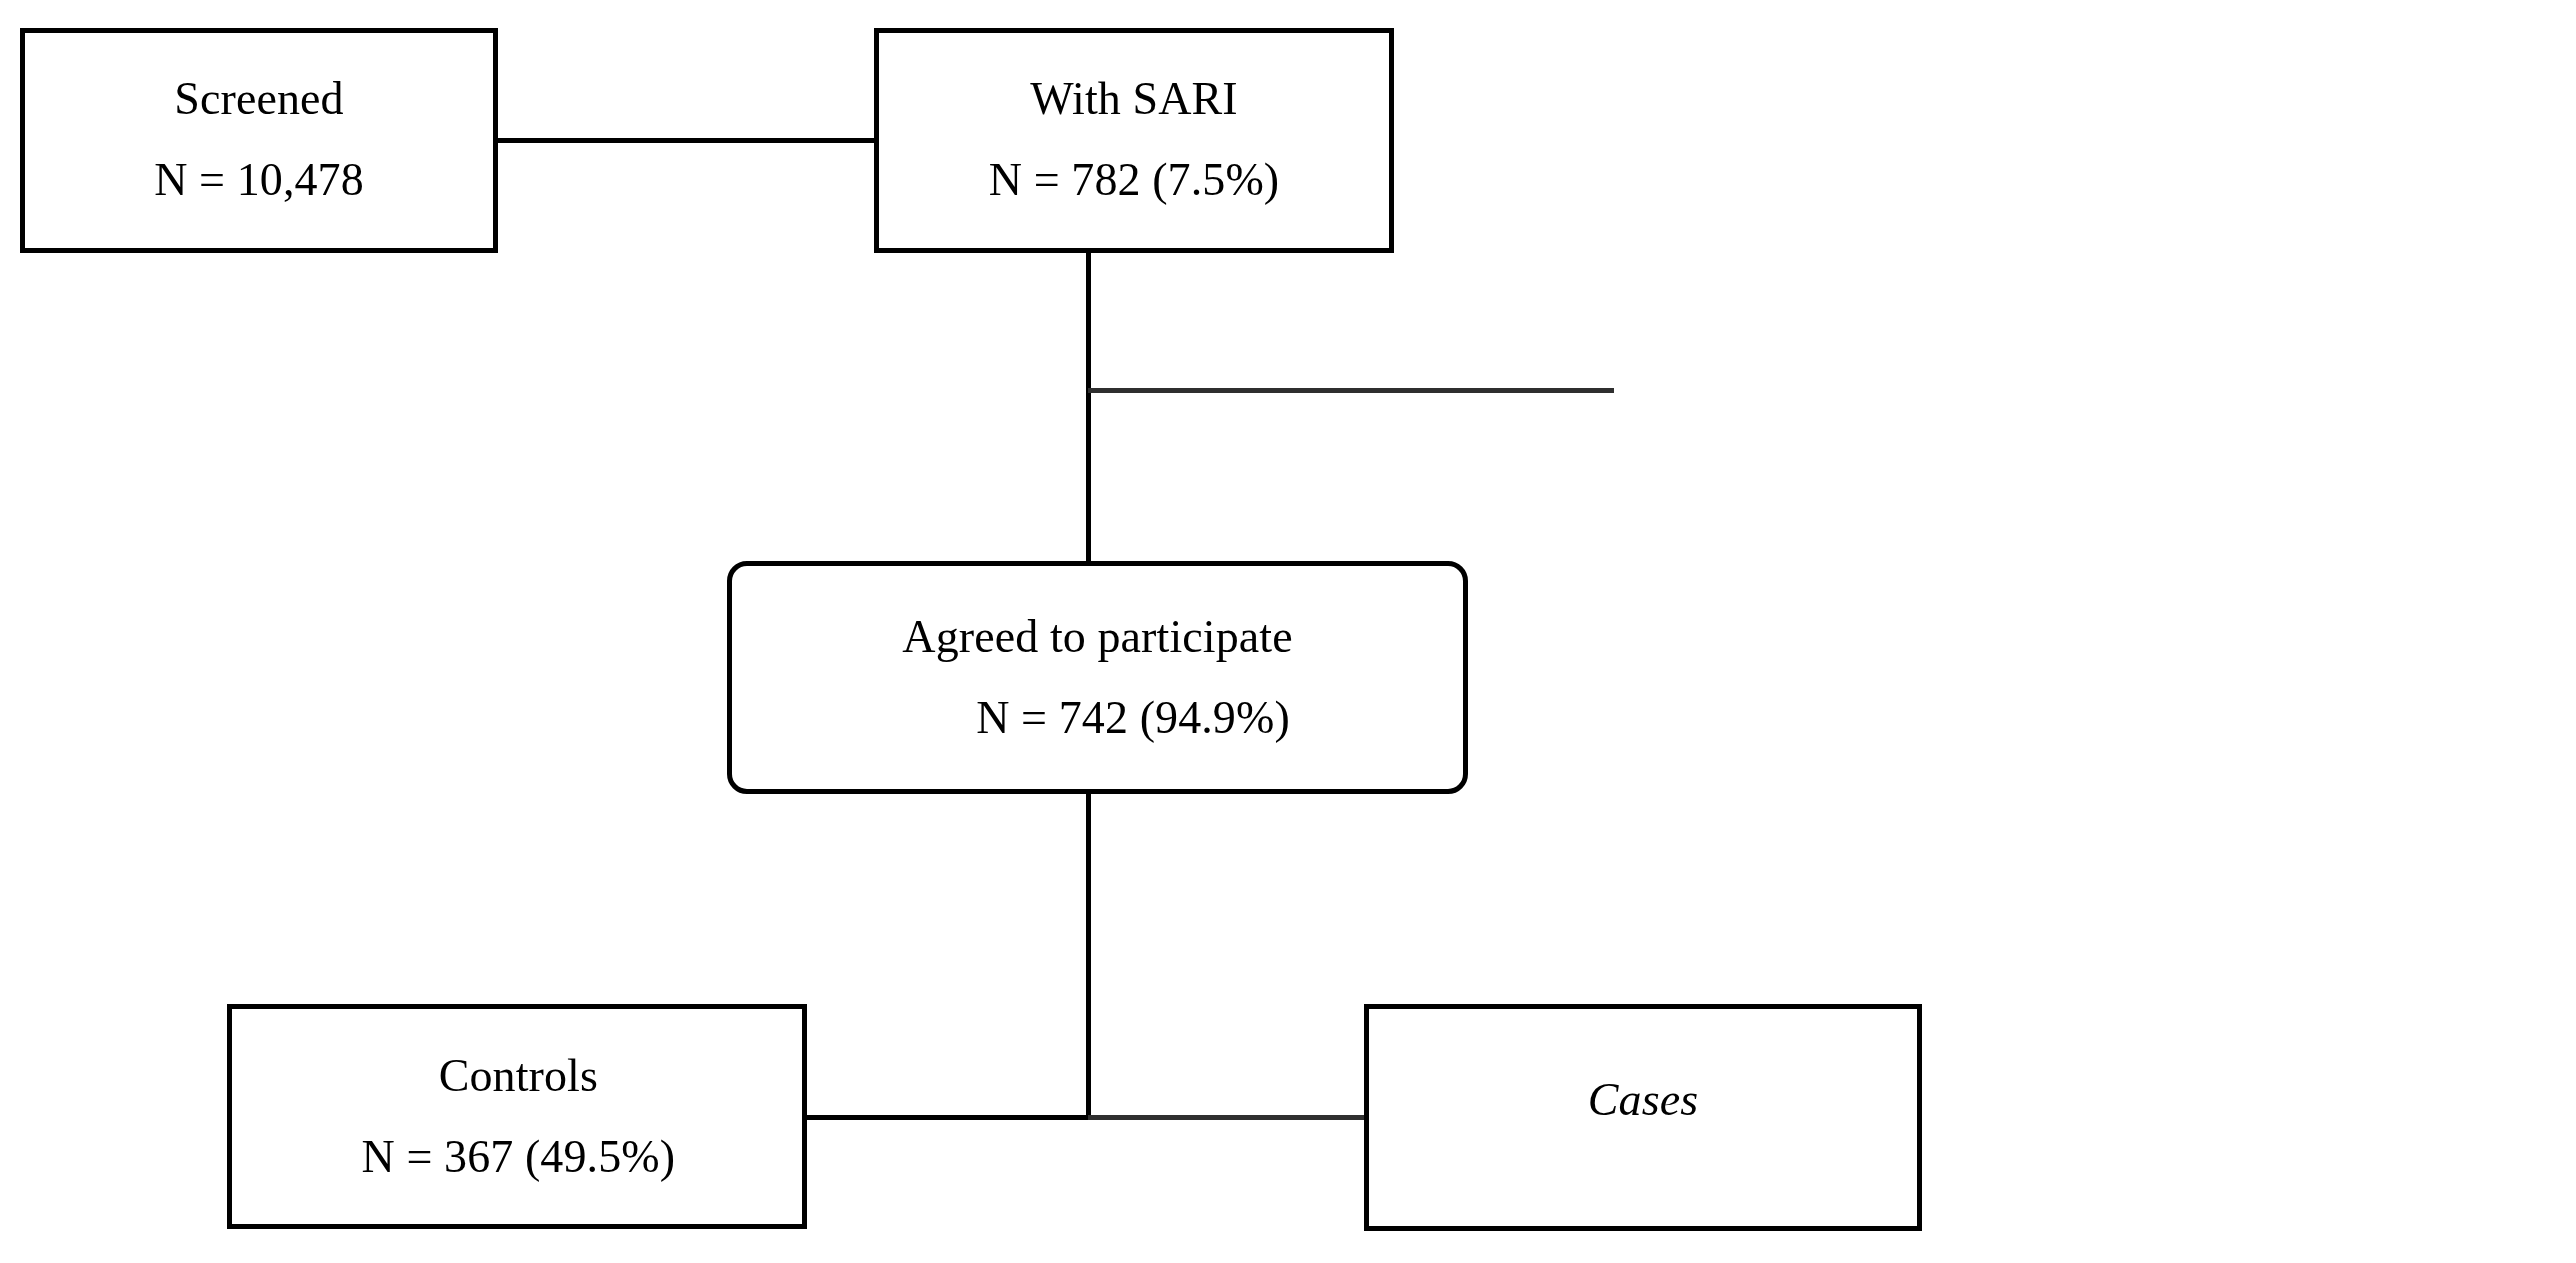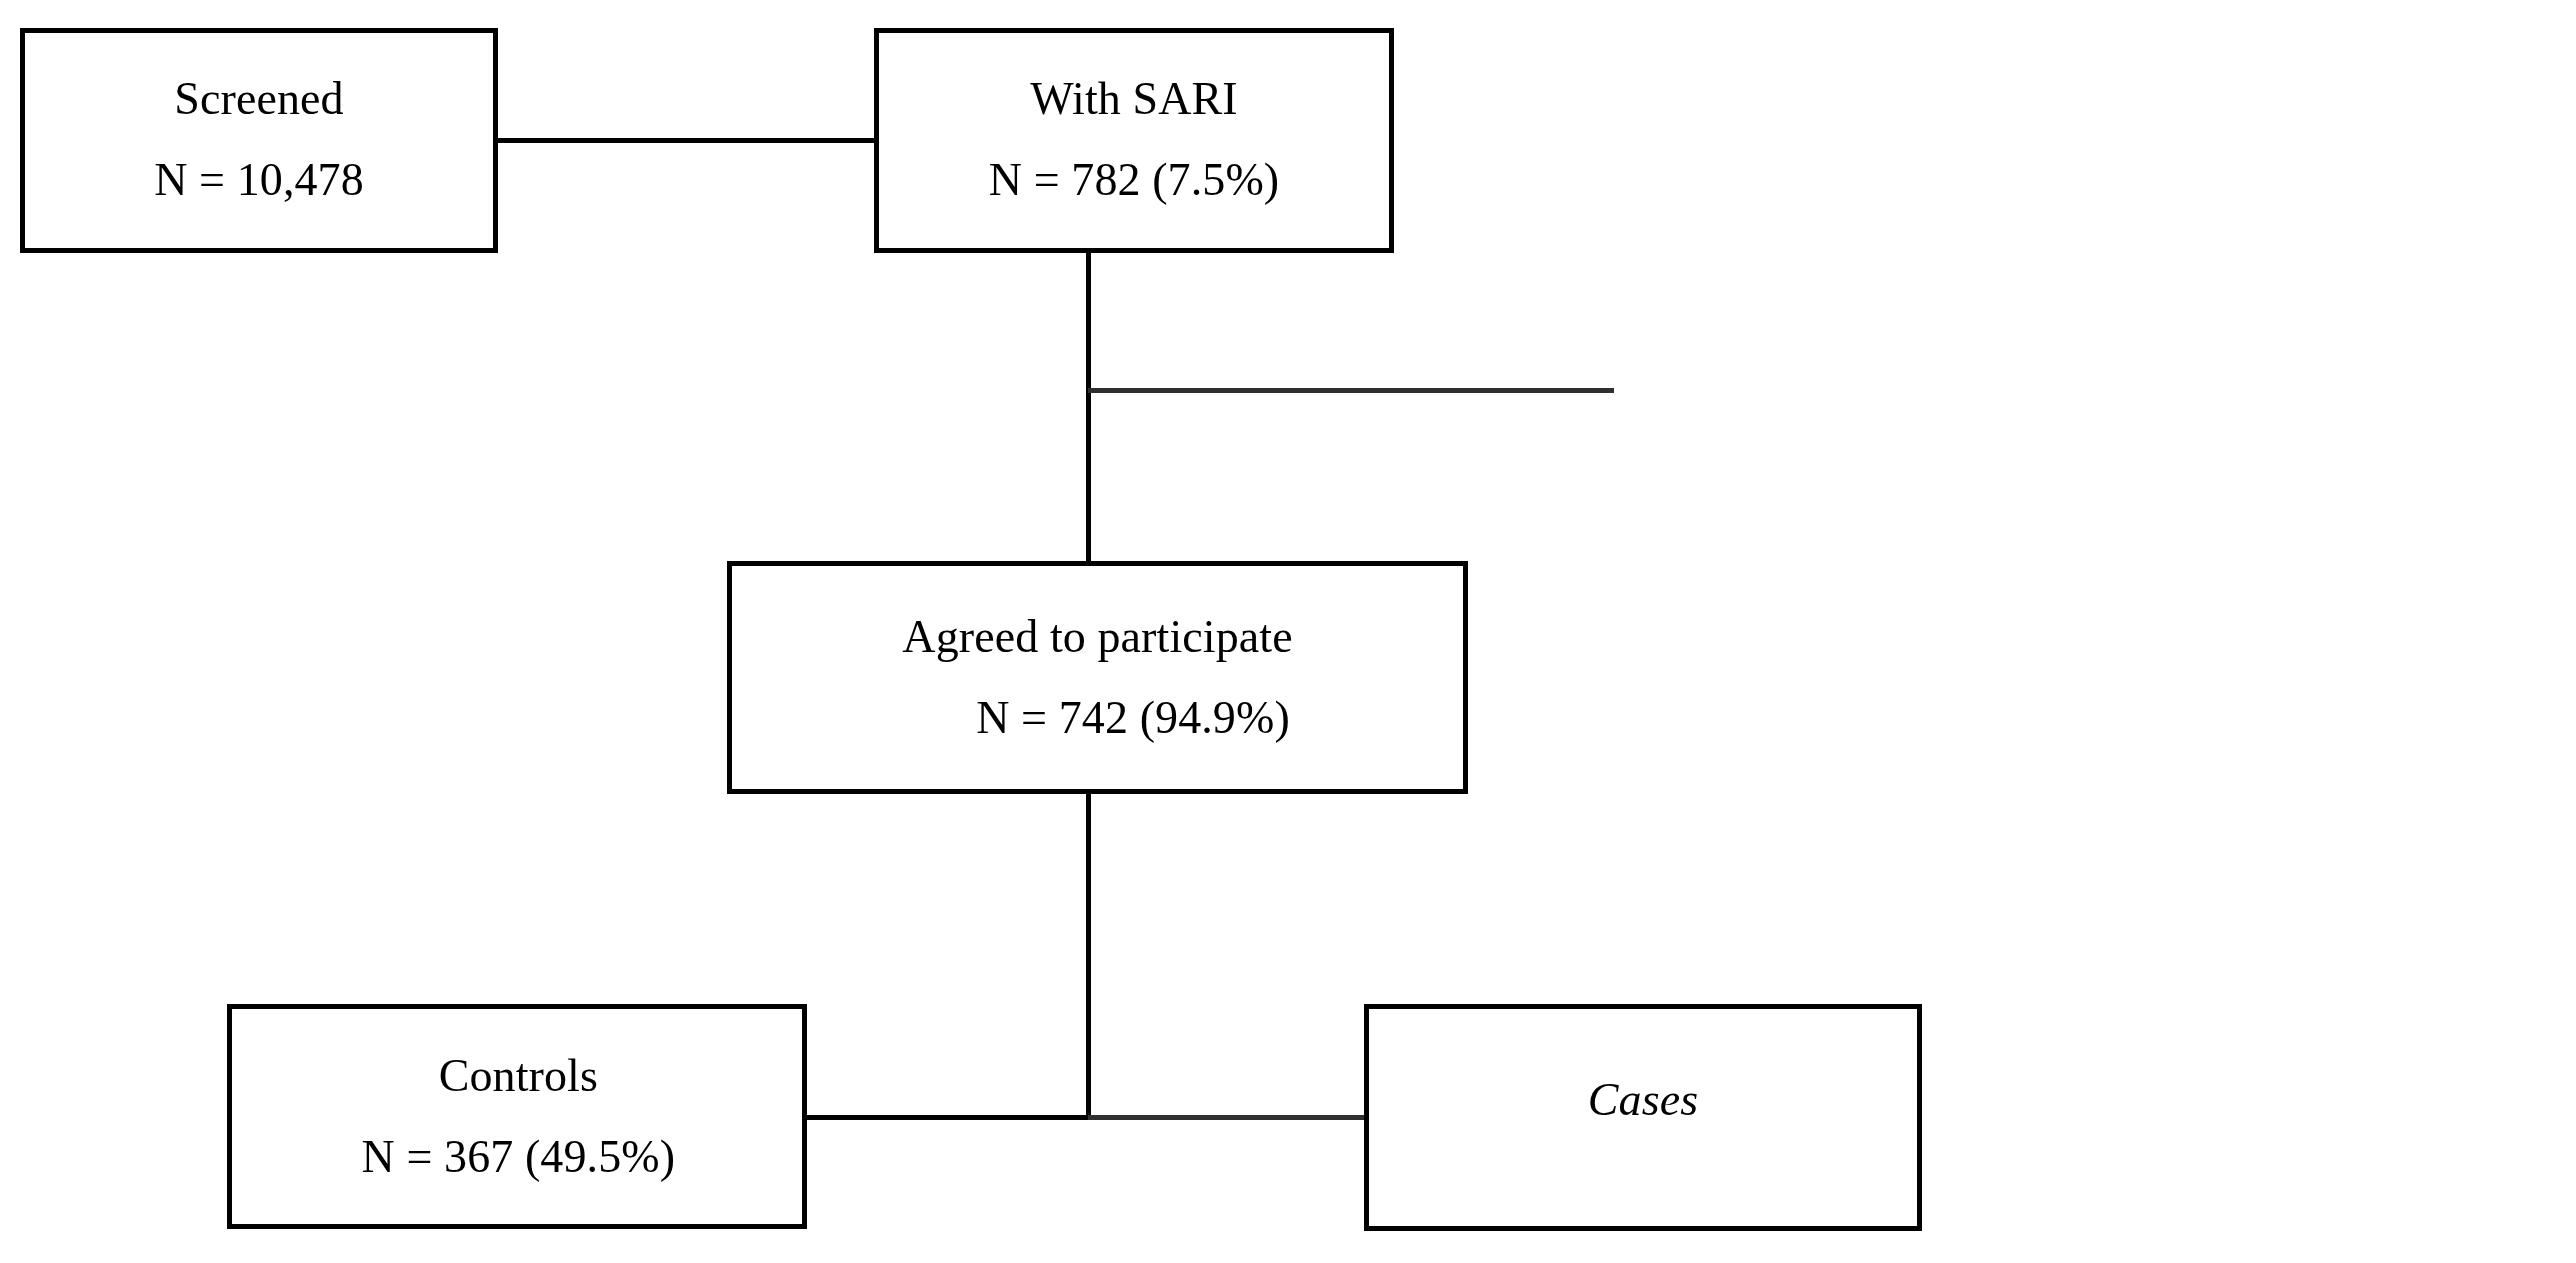--- a/index.html
+++ b/index.html
@@ -39,21 +39,21 @@
     font-size: 46px;
     line-height: 1.02;
     letter-spacing: 0.1px;
   }
   .node .line-title { margin-bottom: 34px; }
 
   
   #node-screened   { left: 20px;   top: 27.5px;   width: 478px;  height: 225px; }
   #node-with-sari  { left: 874px; top: 27.5px;   width: 520px;  height: 225px; }
   #node-excluded   { left: 1613px; top: 311px;  width: 939px; height: 226px; }
-  #node-agreed     { left: 727px;  top: 561px;  width: 741px;  height: 233px; }
+  #node-agreed     { left: 727px;  top: 561px;  width: 741px;  height: 233px; border-radius: 20px; }
   #node-controls   { left: 227px;  top: 1004px; width: 580px;  height: 225px; padding-left: 16px; }
   #node-cases      { left: 1364px; top: 1004px; width: 558px;  height: 227px; font-style: italic; }
 
   
   #node-agreed   .line-value { margin-left: 71px; }
   #node-excluded .line-value { margin-left: 7.4px; }
 
   
   .edge {
     position: absolute;

